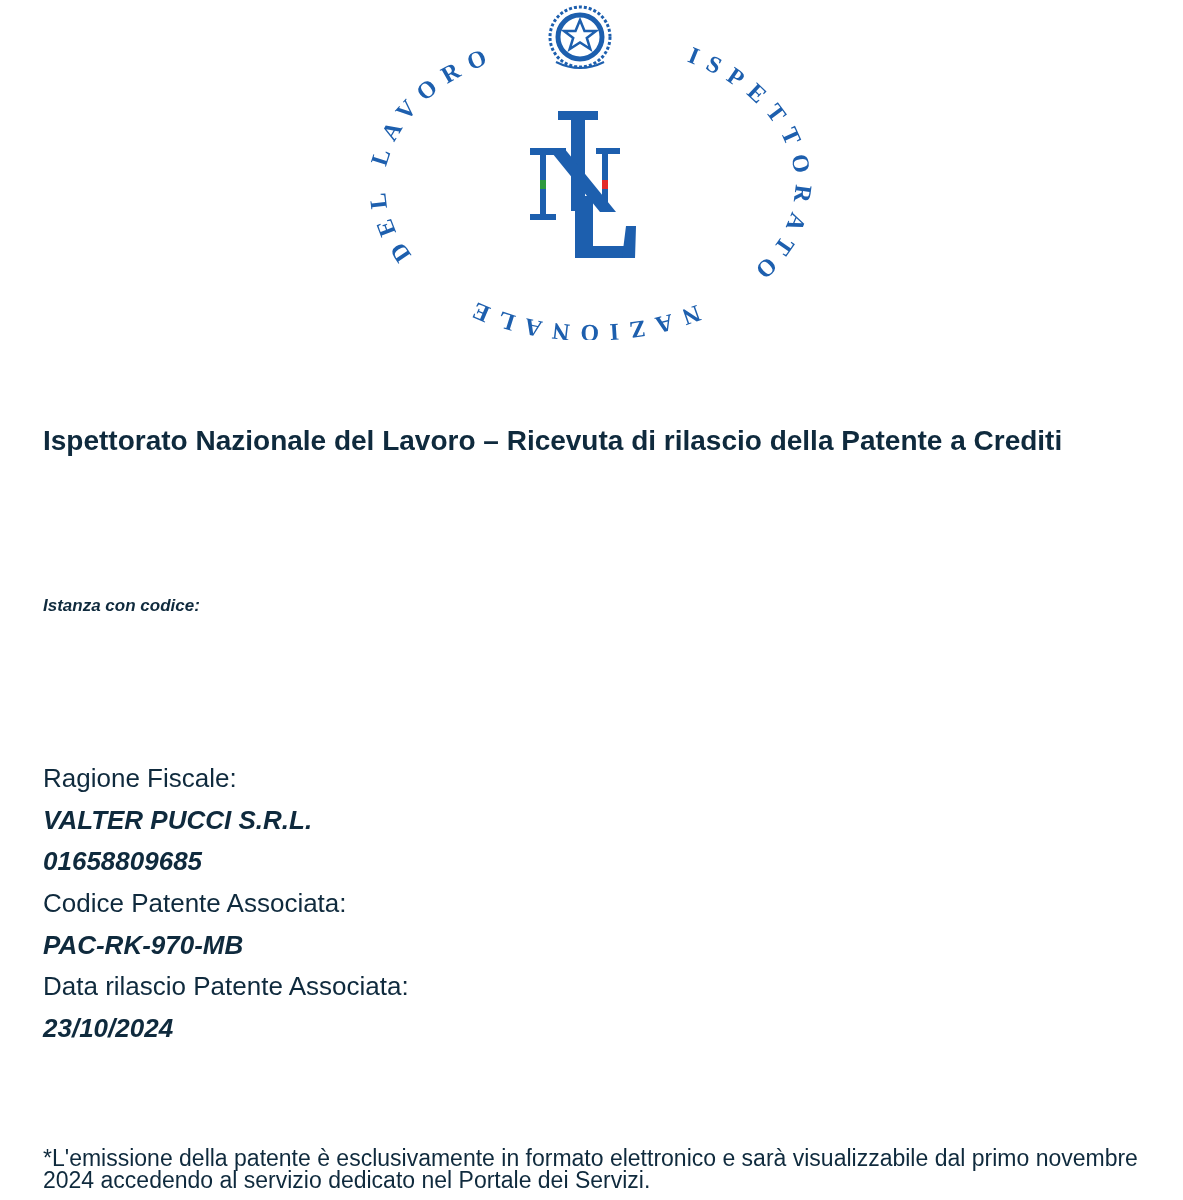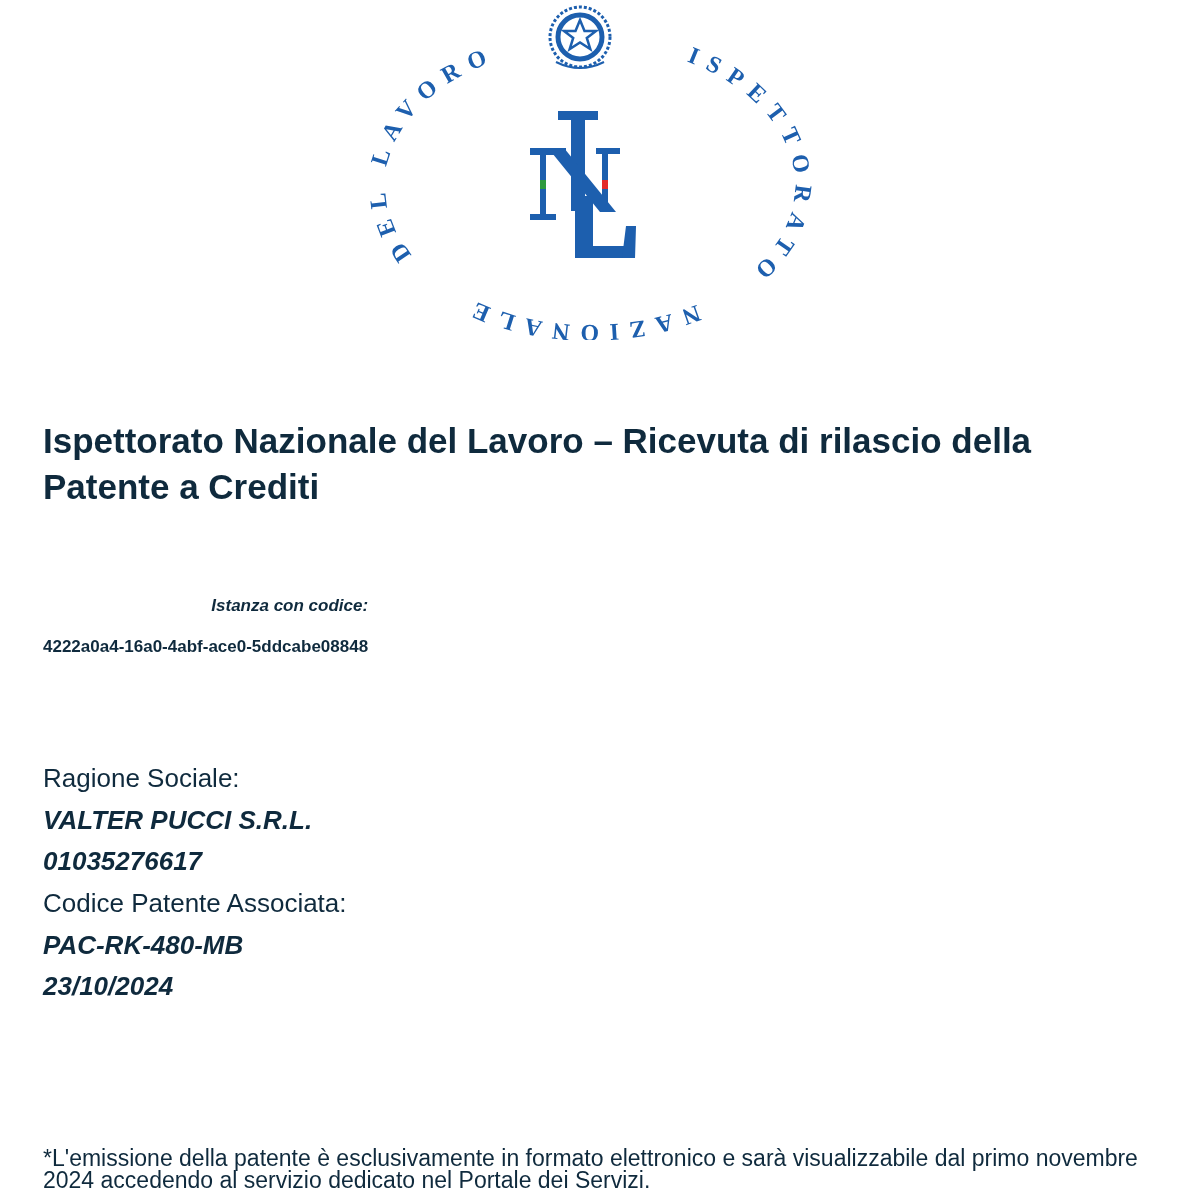--- a/index.html
+++ b/index.html
@@ -23,21 +23,21 @@
     height: 340px;
   }
   .logo svg { width: 480px; height: 340px; display: block; }
 
   .title {
     position: absolute;
     left: 43px;
     top: 418px;
     width: 1110px;
     margin: 0;
-    font-size: 35px;
+    font-size: 28px;
     line-height: 46px;
     font-weight: bold;
     color: #0f2a3d;
   }
   .instance {
     position: absolute;
     left: 43px;
     top: 594px;
     font-size: 17px;
     font-weight: bold;
@@ -114,25 +114,25 @@
       <rect x="190" y="180" width="6" height="9" fill="#2e9a3e"></rect>
       <rect x="252" y="180" width="6" height="9" fill="#e32a2a"></rect>
     </g>
   </svg>
 </div>
 
 <h1 class="title">Ispettorato Nazionale del Lavoro – Ricevuta di rilascio della Patente a Crediti</h1>
 
 <div class="instance">
   <div class="row it">Istanza con codice:</div>
-  <div class="row">4222a0a4-16a0-4abf-ace0-5ddcabe08848</div>
 </div>
 
 <div class="fields">
-  <div class="line">Ragione Sociale:</div>
+  <div class="line">Ragione Fiscale:</div>
   <div class="line val">VALTER PUCCI S.R.L.</div>
-  <div class="line val">01035276617</div>
+  <div class="line val">01658809685</div>
   <div class="line">Codice Patente Associata:</div>
-  <div class="line val">PAC-RK-480-MB</div>
+  <div class="line val">PAC-RK-970-MB</div>
+  <div class="line">Data rilascio Patente Associata:</div>
   <div class="line val">23/10/2024</div>
 </div>
 
 <div class="note">*L'emissione della patente è esclusivamente in formato elettronico e sarà visualizzabile dal primo novembre 2024 accedendo al servizio dedicato nel Portale dei Servizi.</div>
 
 </body></html>

